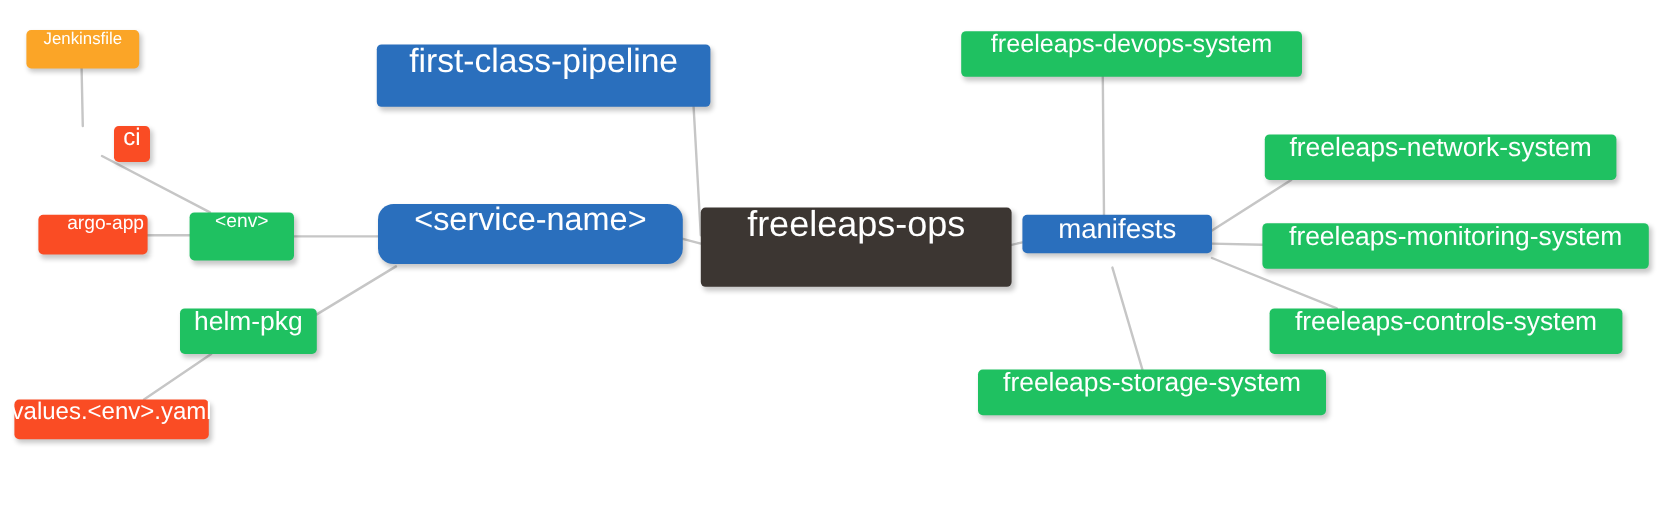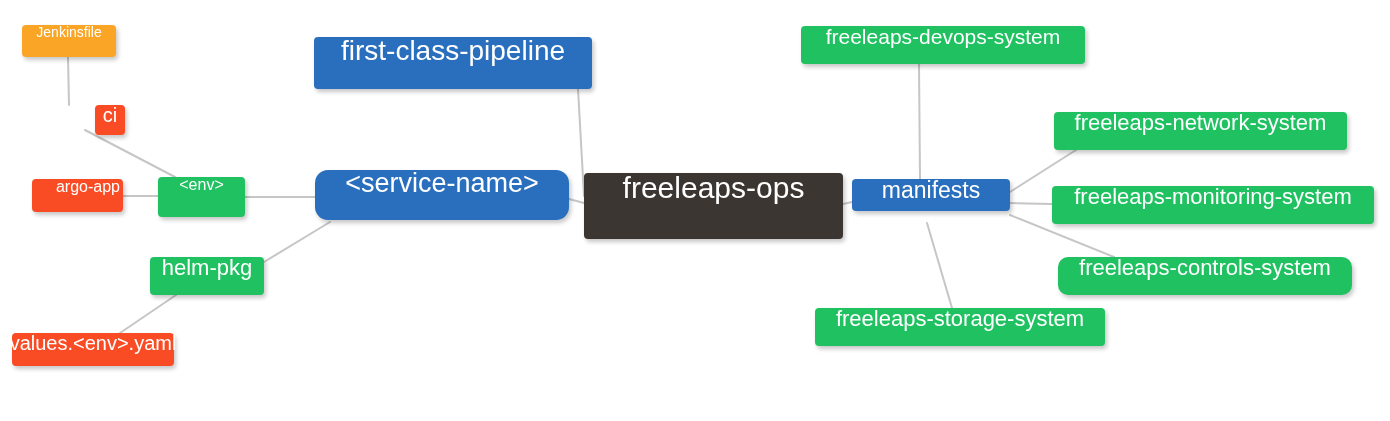--- a/index.html
+++ b/index.html
@@ -98,20 +98,20 @@
       </div>
       <div class="mm-node" style="left: 801px; top: 26px; width: 284px; height: 38px; background: rgb(31, 193, 97); font-size: 21px;">
         <span class="mm-label">freeleaps-devops-system</span>
       </div>
       <div class="mm-node" style="left: 1054px; top: 112px; width: 293px; height: 38px; background: rgb(31, 193, 97); font-size: 22px;">
         <span class="mm-label">freeleaps-network-system</span>
       </div>
       <div class="mm-node" style="left: 1052px; top: 186px; width: 322px; height: 38px; background: rgb(31, 193, 97); font-size: 22px;">
         <span class="mm-label">freeleaps-monitoring-system</span>
       </div>
-      <div class="mm-node" style="left: 1058px; top: 257px; width: 294px; height: 38px; background: rgb(31, 193, 97); font-size: 22px; border-radius: 10px;">
+      <div class="mm-node" style="left: 1058px; top: 257px; width: 294px; height: 38px; background: rgb(31, 193, 97); font-size: 22px;">
         <span class="mm-label">freeleaps-controls-system</span>
       </div>
       <div class="mm-node" style="left: 815px; top: 308px; width: 290px; height: 38px; background: rgb(31, 193, 97); font-size: 22px;">
         <span class="mm-label">freeleaps-storage-system</span>
       </div>
     </div>
 </div>
 
 </body></html>

